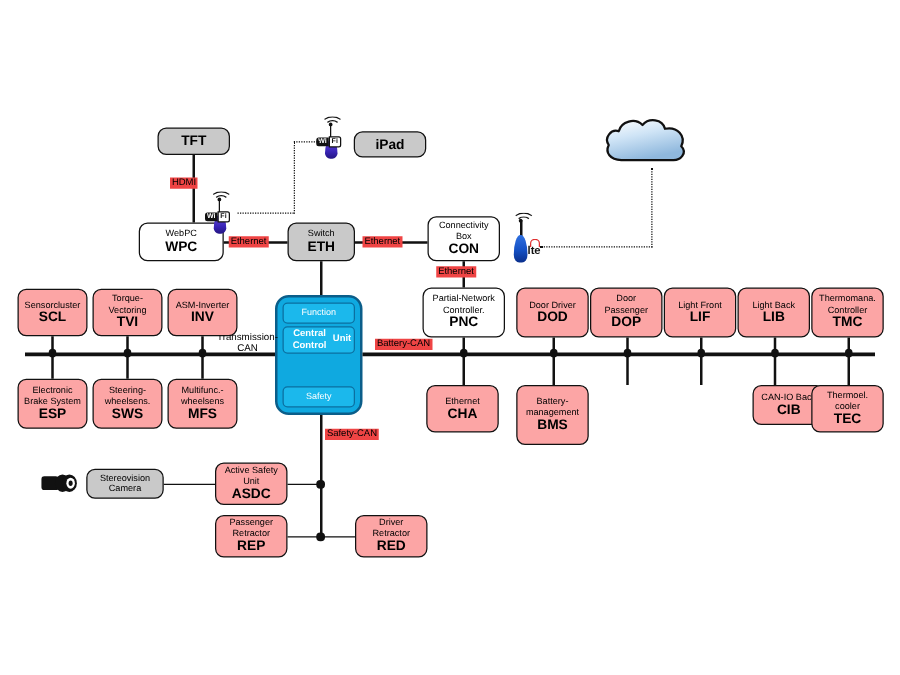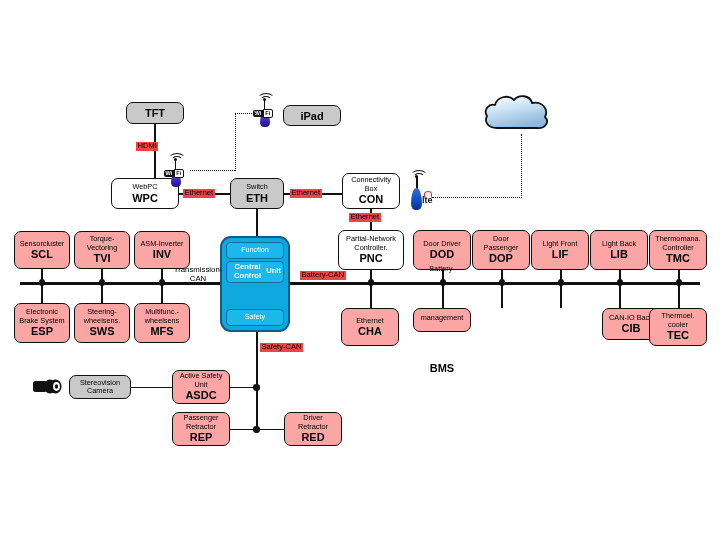--- a/index.html
+++ b/index.html
@@ -293,21 +293,21 @@
   </div>
   <div class="v" style="left:678px;top:270px;height:13px;"></div>
   <div class="dot" style="left:675.7px;top:279px;"></div>
 
   <div class="box blue" style="left:341px;top:308px;width:58px;height:38px;">
     <span class="ttl">Ethernet</span>
     <span class="abbr">CHA</span>
   </div>
   <div class="v" style="left:370px;top:282px;height:26px;"></div>
 
-  <div class="box blue" style="left:413px;top:308px;width:58px;height:24px;gap:40px;">
+  <div class="box blue" style="left:413px;top:308px;width:58px;height:48px;">
     <span class="ttl">Battery-</span>
     <span class="ttl">management</span>
     <span class="abbr">BMS</span>
   </div>
   <div class="v" style="left:442px;top:282px;height:26px;"></div>
 
   <div class="v" style="left:501px;top:282px;height:26px;"></div>
 
   <div class="v" style="left:560px;top:282px;height:26px;"></div>
 

